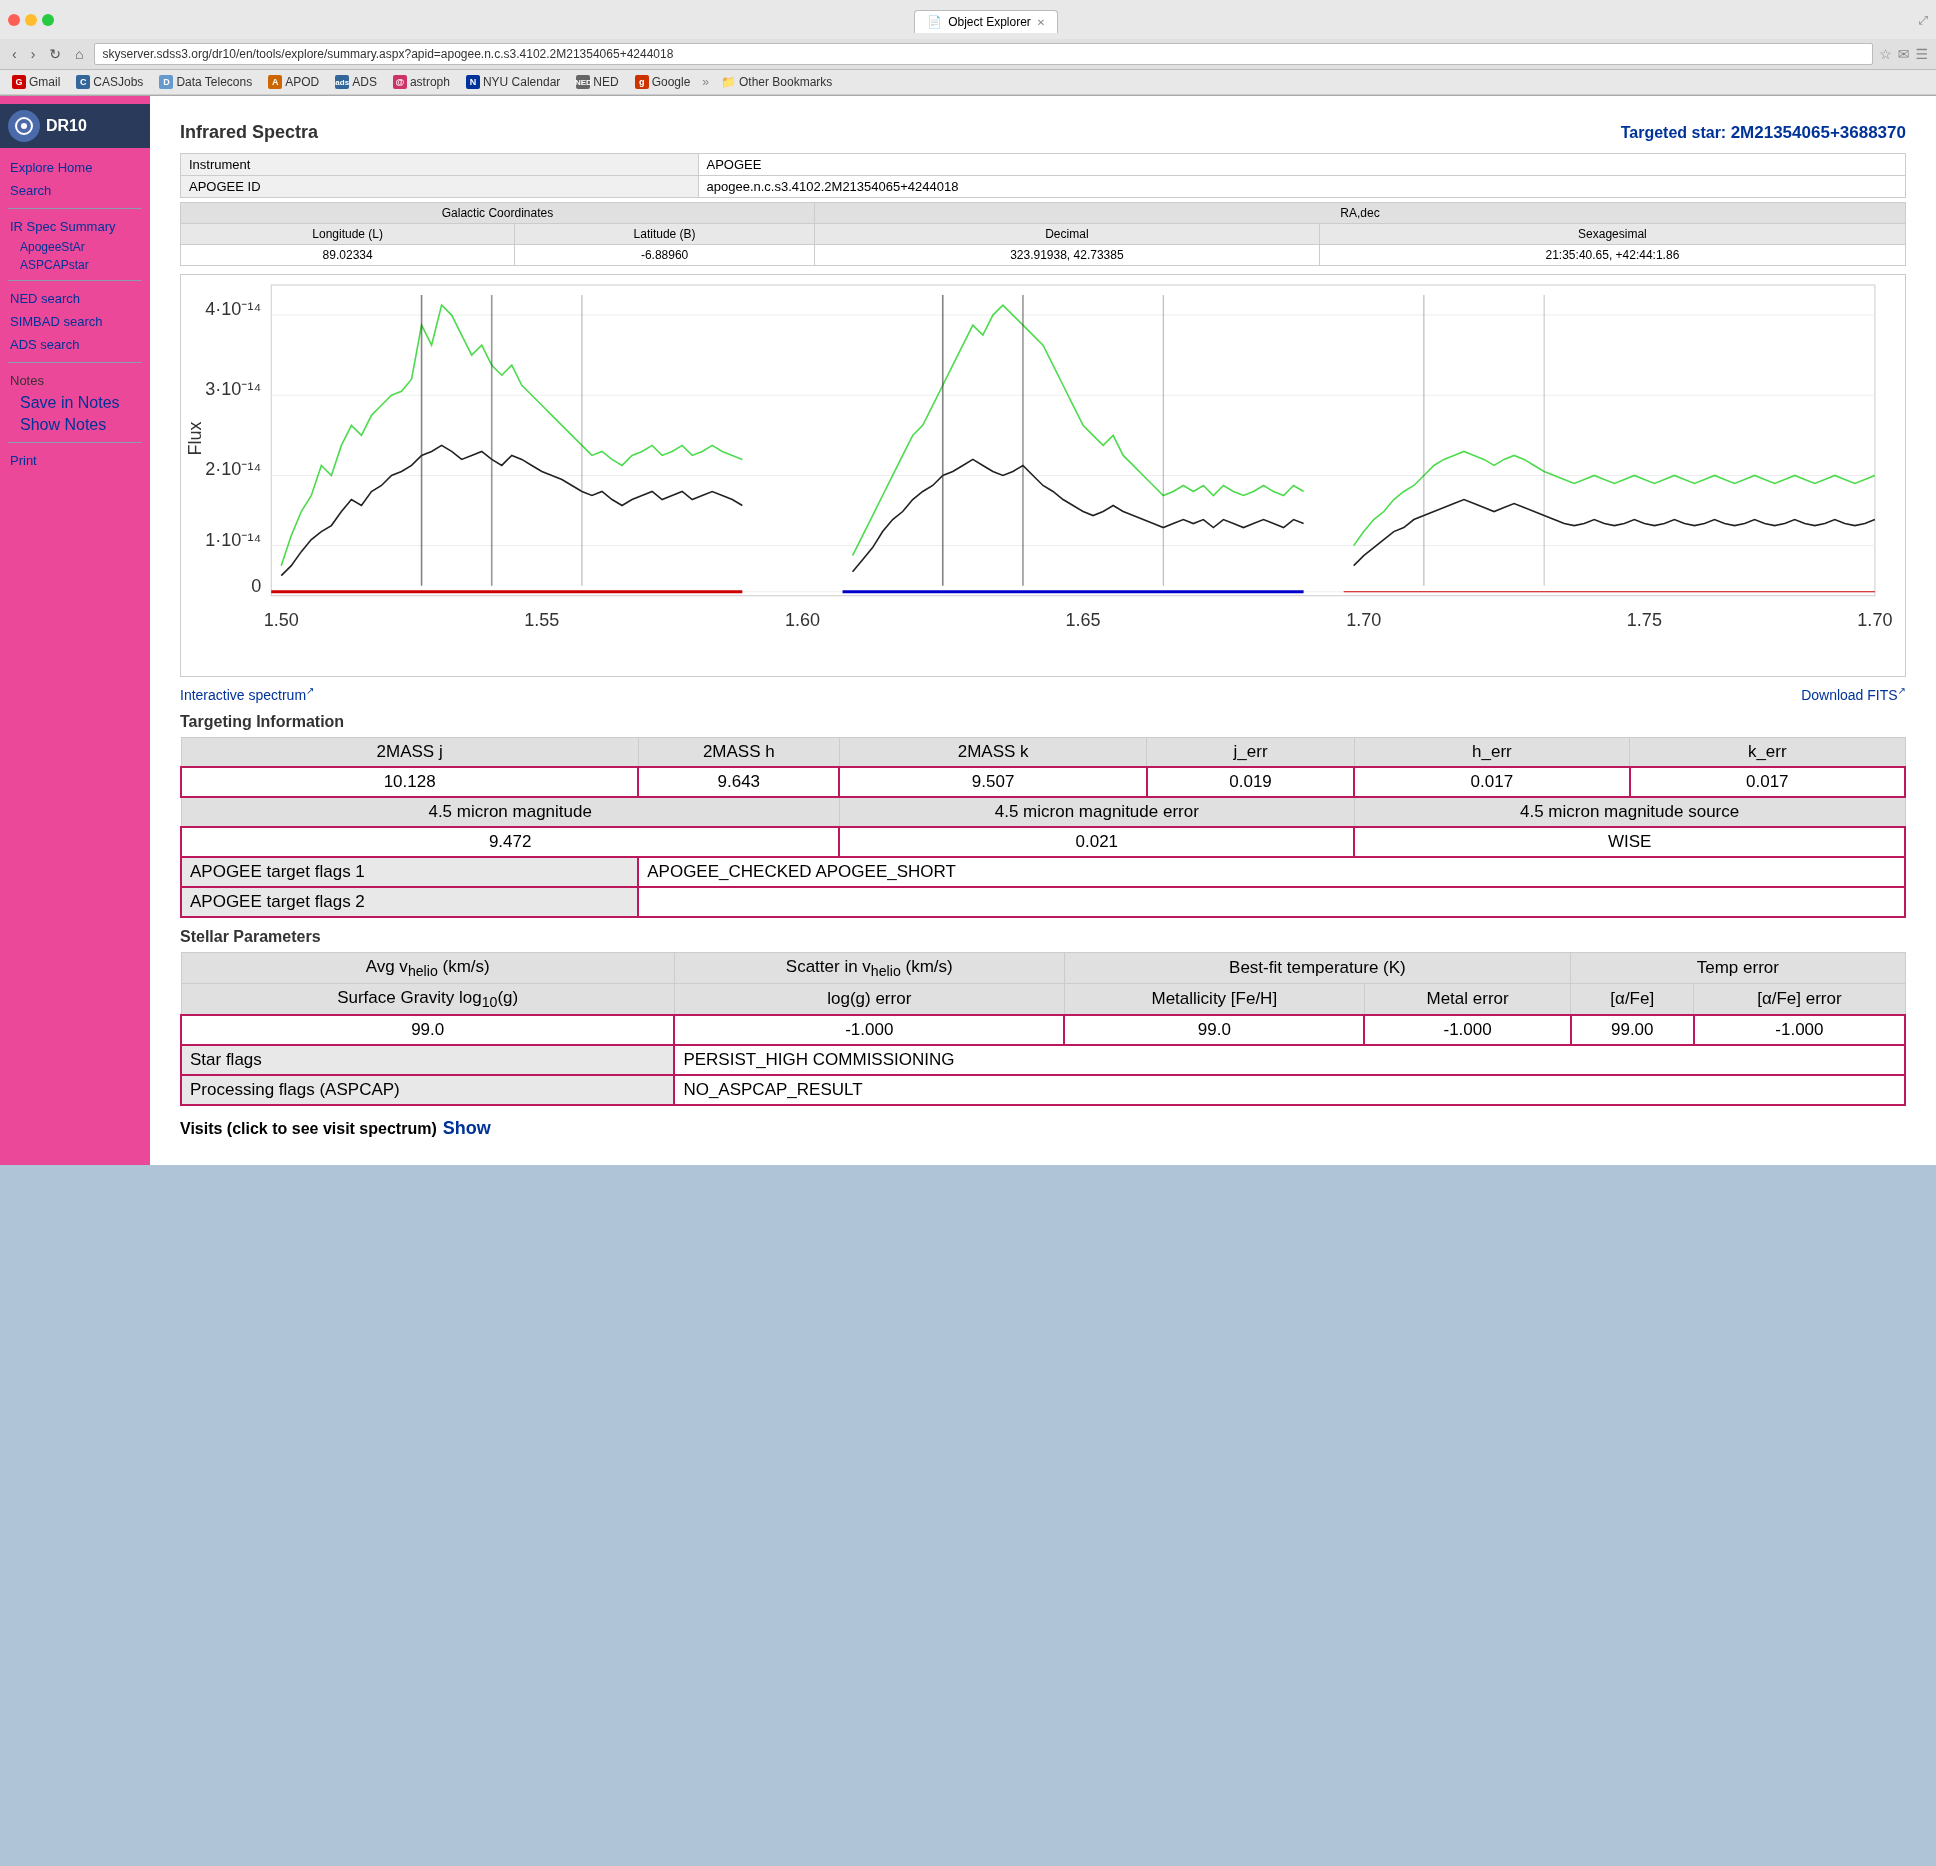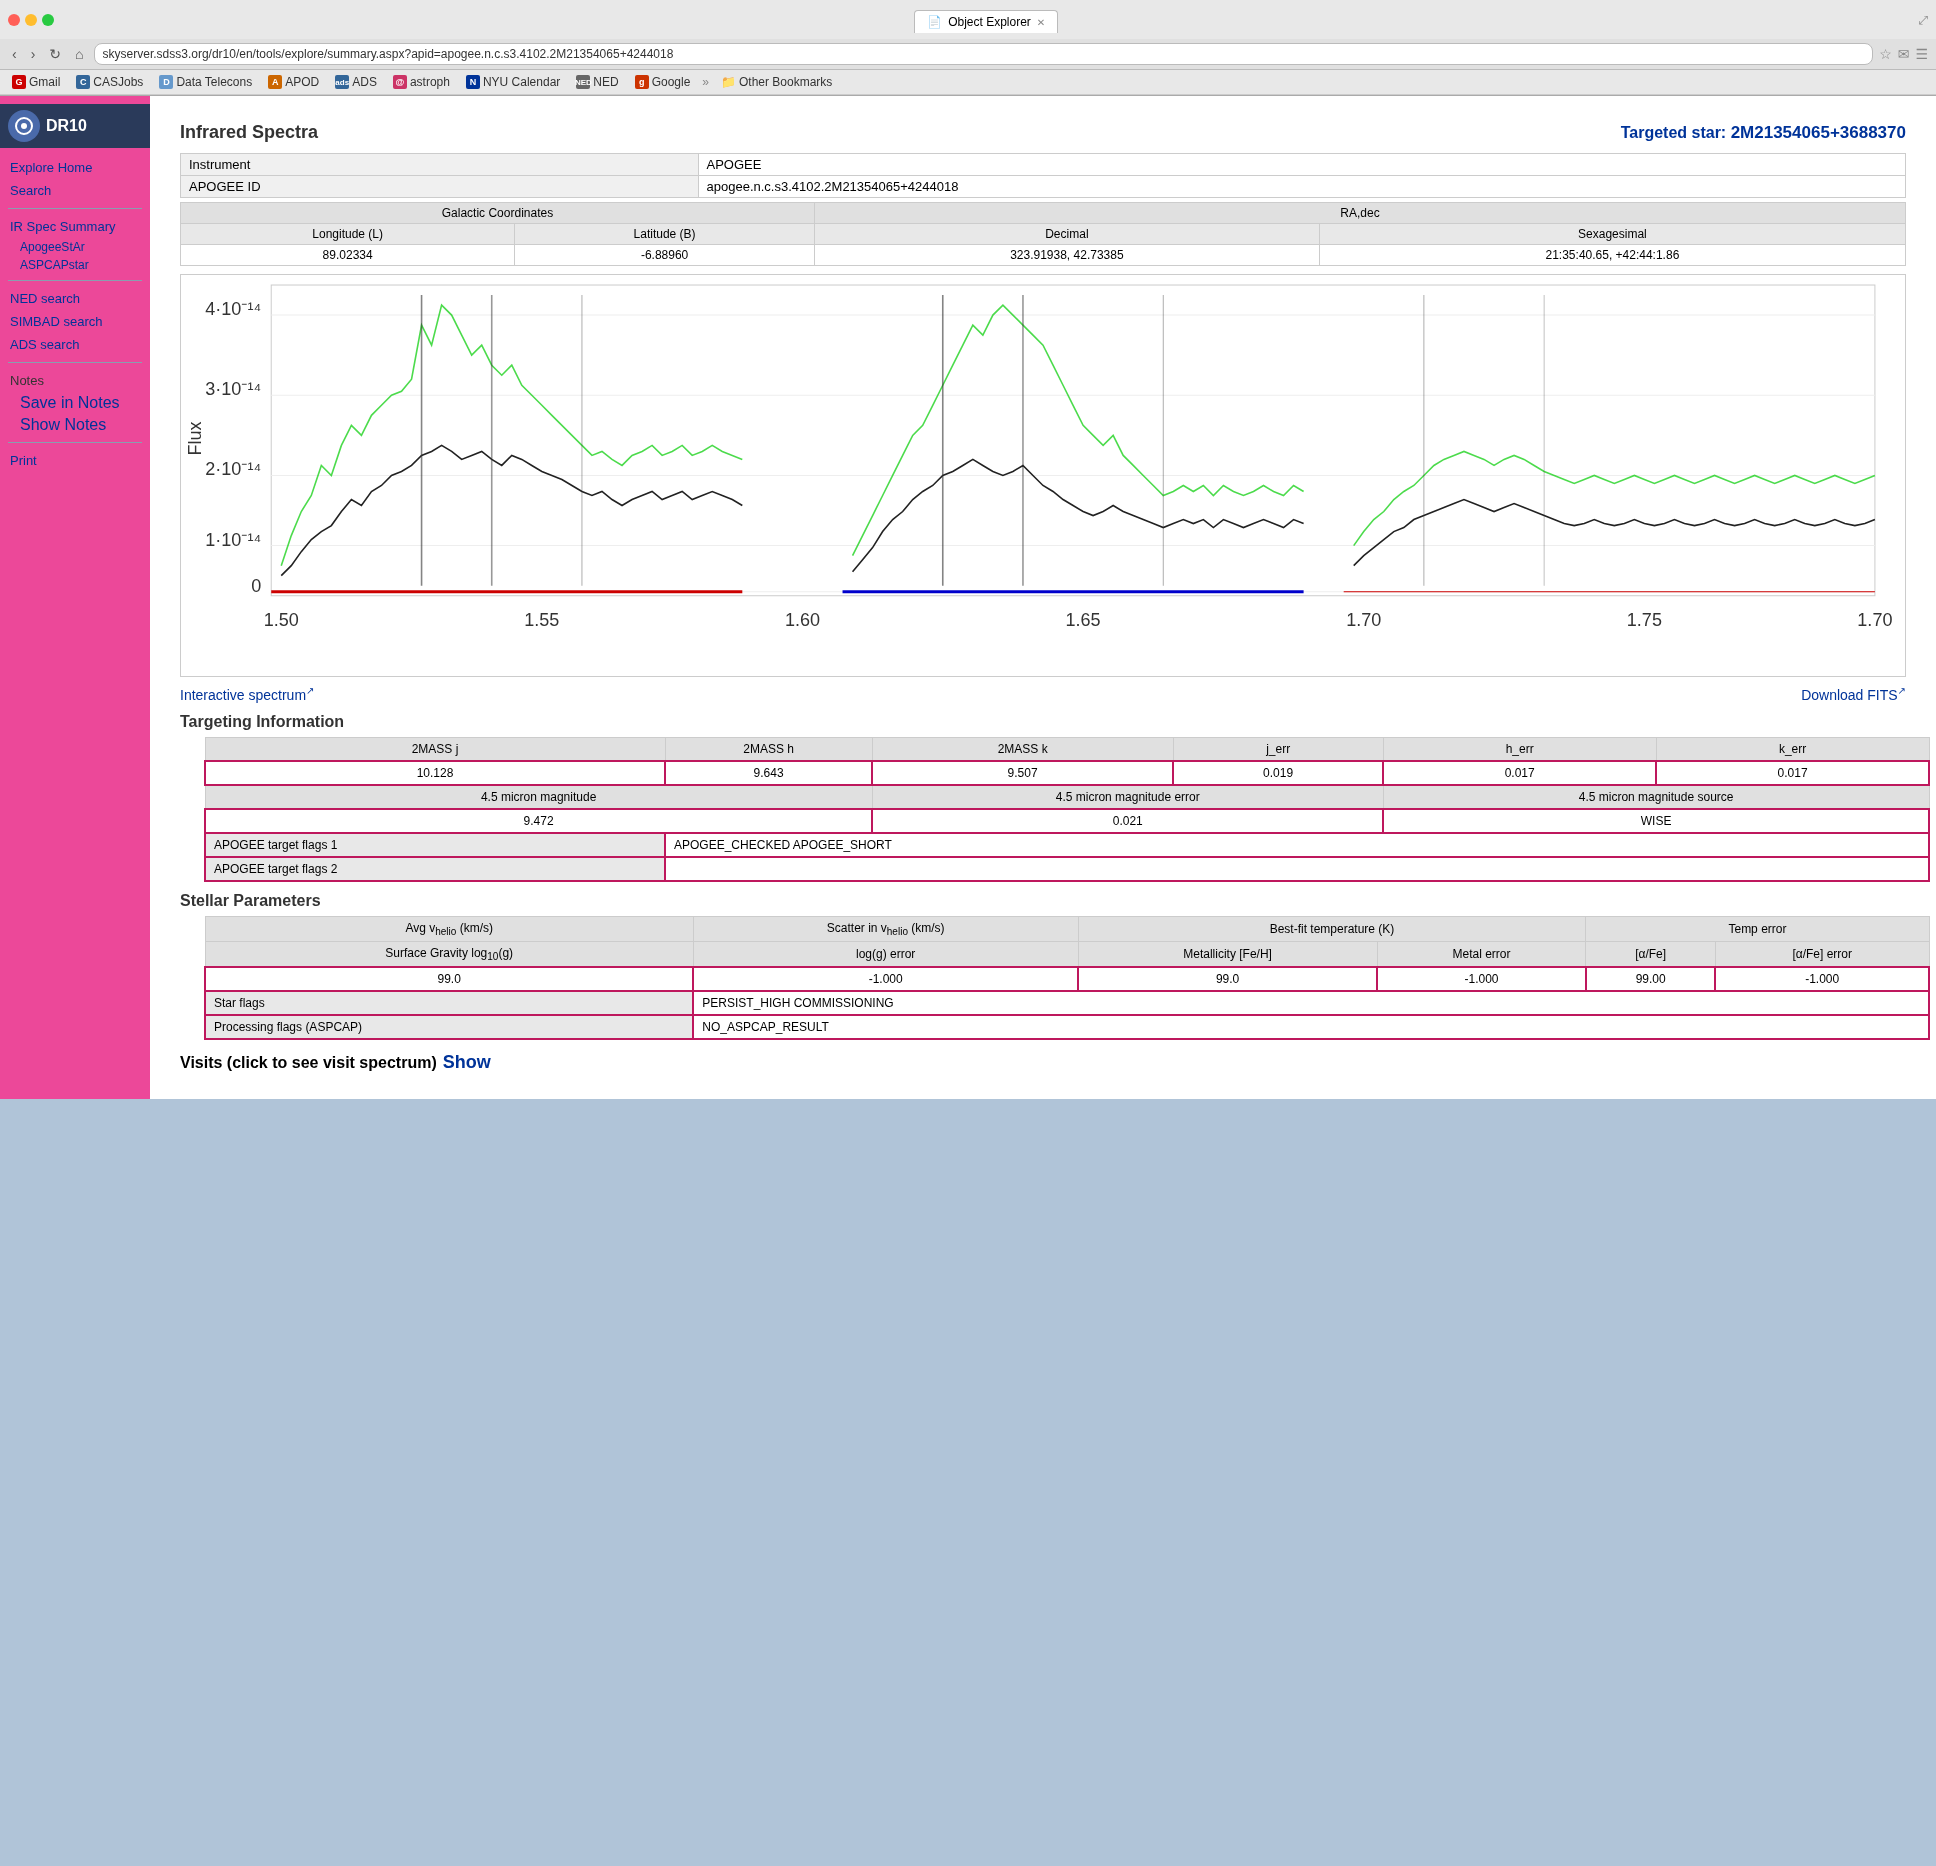--- a/index.html
+++ b/index.html
@@ -12,21 +12,21 @@
     .tl { width: 12px; height: 12px; border-radius: 50%; }
     .tl-red { background: #ff5f57; }
     .tl-yellow { background: #ffbd2e; }
     .tl-green { background: #28ca41; }
     .tab-bar { display: flex; align-items: center; padding: 4px 8px 0; gap: 4px; }
     .tab { background: #f0f0f0; border: 1px solid #bbb; border-bottom: none; border-radius: 4px 4px 0 0; padding: 4px 12px; font-size: 12px; display: flex; align-items: center; gap: 6px; }
     .tab.active { background: #fff; }
     .tab-close { font-size: 10px; color: #888; cursor: pointer; }
     .nav-bar { display: flex; align-items: center; padding: 4px 8px; gap: 6px; background: #e0e0e0; border-bottom: 1px solid #bbb; }
     .nav-btn { background: none; border: none; cursor: pointer; font-size: 14px; color: #555; padding: 2px 4px; }
-    .address-bar { flex: 1; background: white; border: 1px solid #bbb; border-radius: 8px; padding: 3px 8px; font-size: 12px; color: #333; }
+    .address-bar { flex: 1; background: white; border: 1px solid #bbb; border-radius: 2px; padding: 3px 8px; font-size: 12px; color: #333; }
     .bookmark-icon { font-size: 14px; color: #888; }
     .bookmarks-bar { display: flex; align-items: center; padding: 4px 8px; gap: 8px; background: #e8e8e8; border-bottom: 1px solid #ccc; font-size: 12px; flex-wrap: wrap; }
     .bm-item { display: flex; align-items: center; gap: 3px; color: #333; cursor: pointer; padding: 1px 4px; }
     .bm-icon { width: 14px; height: 14px; border-radius: 2px; display: inline-flex; align-items: center; justify-content: center; font-size: 9px; font-weight: bold; }
 
     
     .main-container { display: flex; background: #c5d5e5; min-height: 800px; }
 
     
     .sidebar { width: 150px; background: #ec4899; padding: 8px 0; flex-shrink: 0; }
@@ -67,21 +67,21 @@
 
     
     .spectrum-links { display: flex; justify-content: space-between; margin: 8px 0; }
     .spectrum-link { color: #003399; text-decoration: none; font-size: 14px; cursor: pointer; }
     .ext-icon { font-size: 10px; vertical-align: super; }
 
     
     .section-header { font-size: 16px; font-weight: bold; color: #333; margin: 10px 0 6px; }
 
     
-    .data-table { width: 100%; border-collapse: collapse; margin-bottom: 6px; font-size: 12px; margin-left: 24px; }
+    .data-table { width: 100%; border-collapse: collapse; margin-bottom: 6px; font-size: 17px; }
     .data-table th { border: 1px solid #ccc; padding: 4px 6px; background: #e0e0e0; font-weight: normal; text-align: center; }
     .data-table td { border: 2px solid #be185d; padding: 4px 6px; text-align: center; background: white; }
     .data-table .row-label { background: #e8e8e8; text-align: left; padding: 4px 8px; }
     .data-table .wide-cell { text-align: left; padding: 4px 8px; }
 
     
     .visits-section { display: flex; align-items: baseline; gap: 6px; font-size: 16px; margin-top: 12px; text-align: center; }
     .visits-label { font-weight: bold; }
     .visits-link { color: #003399; text-decoration: none; font-size: 18px; font-weight: bold; cursor: pointer; }
   </style>

